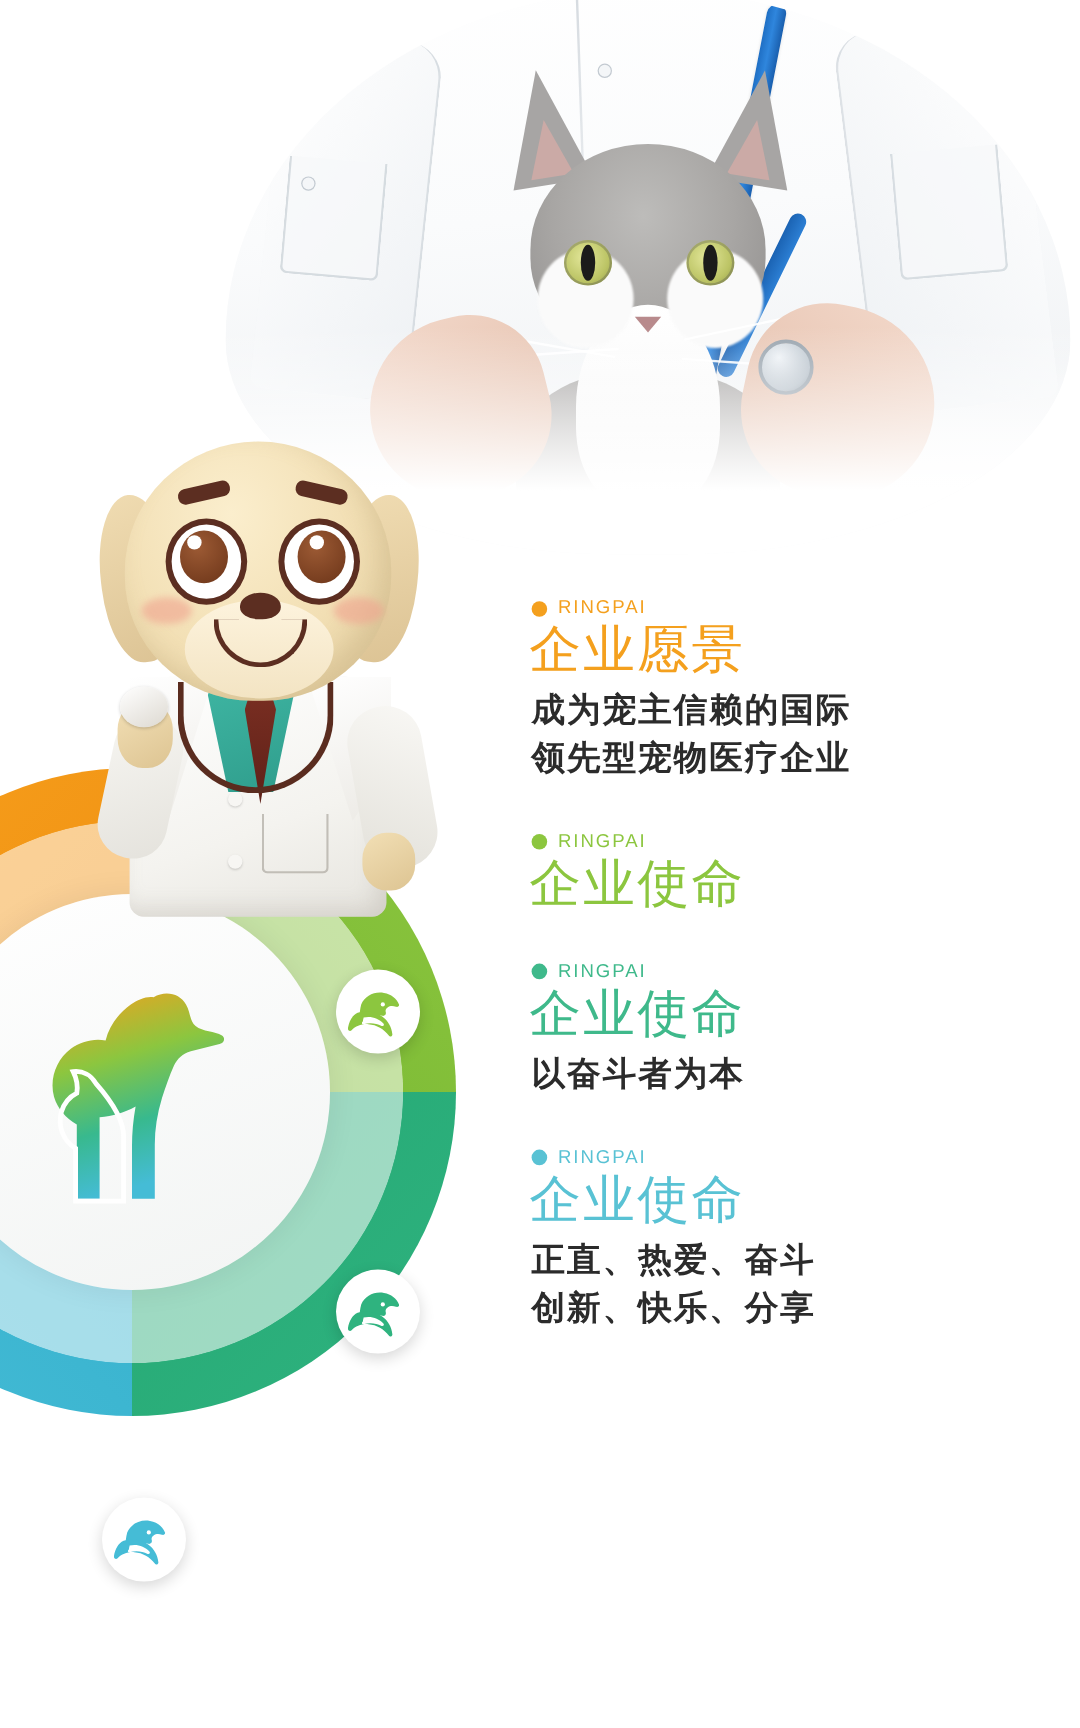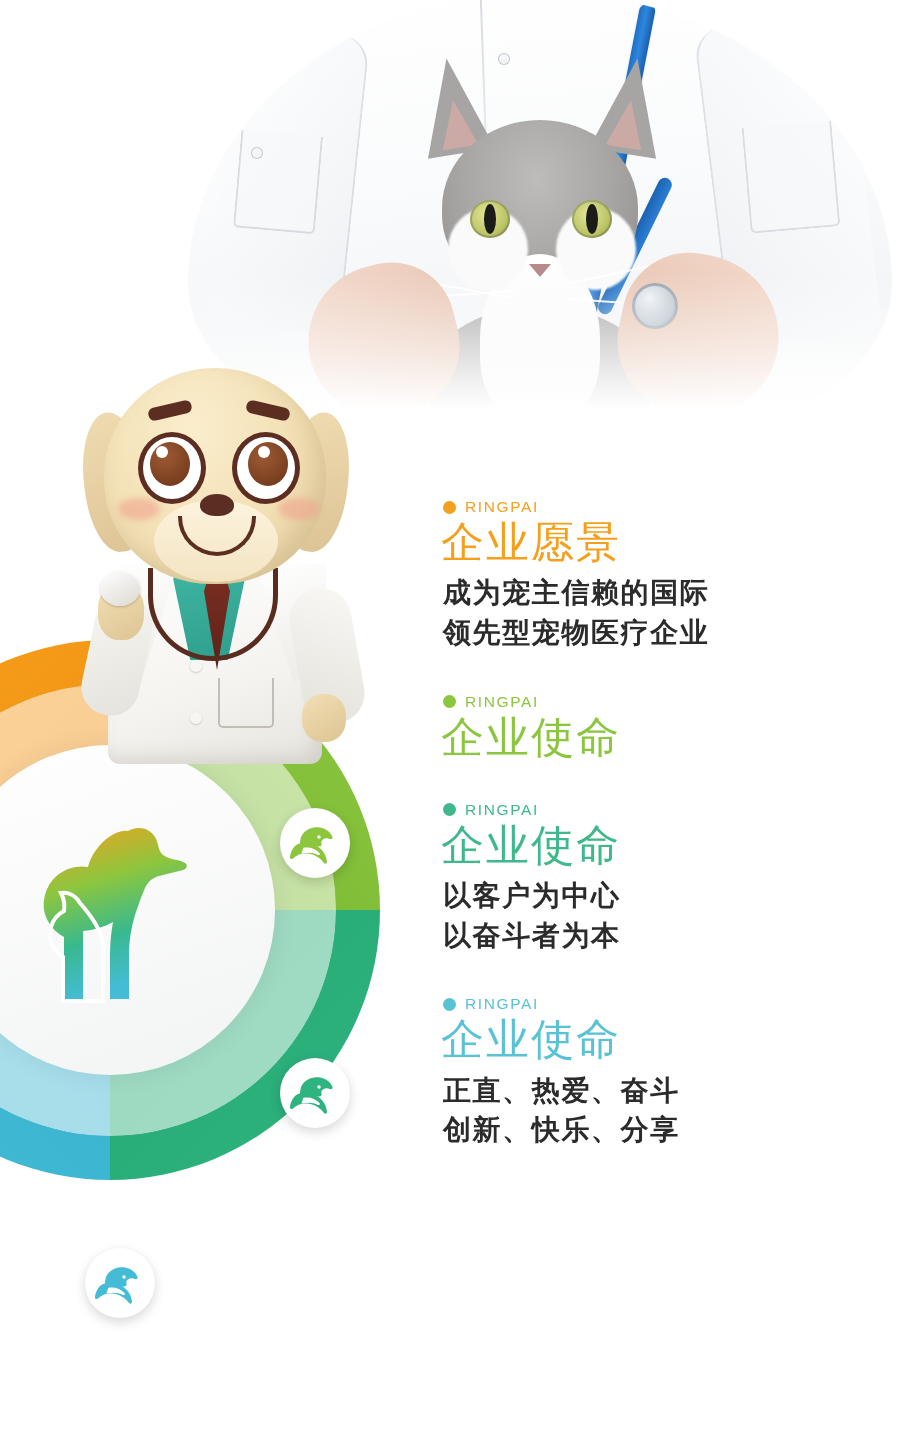--- a/index.html
+++ b/index.html
@@ -415,21 +415,20 @@
       </div>
       <div class="headline" style="color:#8CC63F">企业使命</div>
     </div>
 
     <div class="sec">
       <div class="kicker">
         <span class="dot" style="background:#3FB98B"></span>
         <span class="kicker-text" style="color:#3FB98B">RINGPAI</span>
       </div>
       <div class="headline" style="color:#3FB98B">企业使命</div>
-      <div class="bodyline">以客户为中心</div>
       <div class="bodyline">以奋斗者为本</div>
     </div>
 
     <div class="sec">
       <div class="kicker">
         <span class="dot" style="background:#59C2D4"></span>
         <span class="kicker-text" style="color:#59C2D4">RINGPAI</span>
       </div>
       <div class="headline" style="color:#59C2D4">企业使命</div>
       <div class="bodyline">正直、热爱、奋斗</div>

